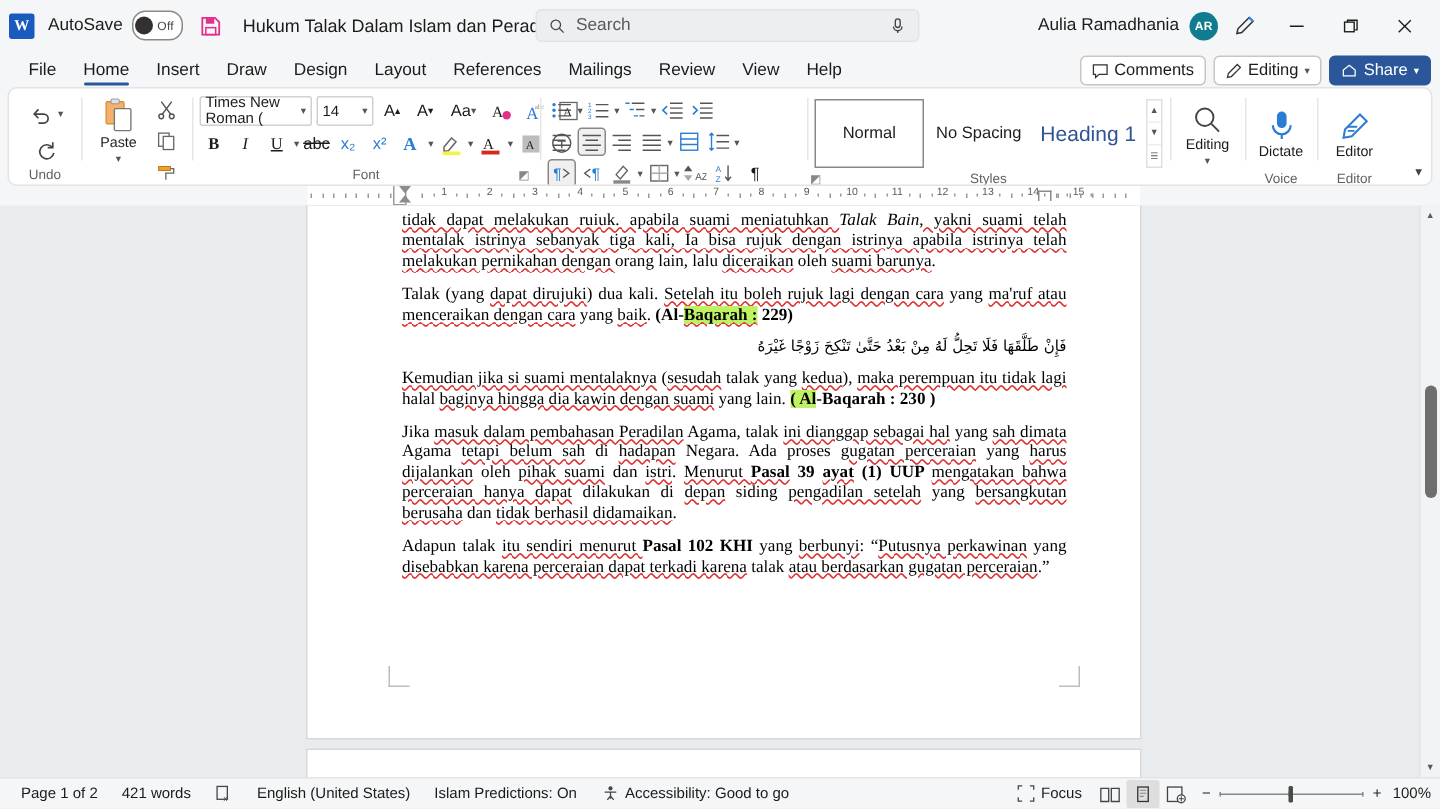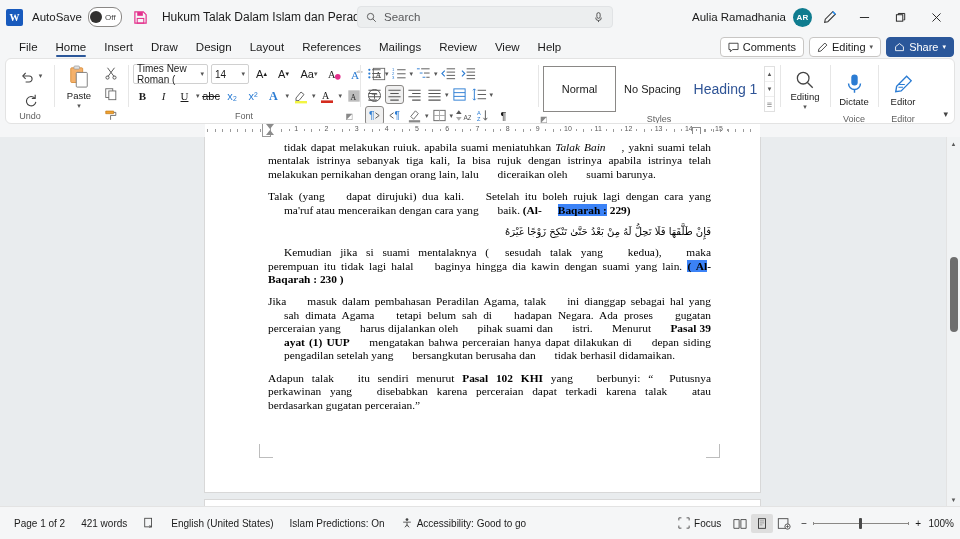--- a/index.html
+++ b/index.html
@@ -116,36 +116,36 @@
   .docarea{ flex:1;position:relative;background:#e9ecee;overflow:hidden; }
   .page{
     position:absolute;left:205px;width:555px;background:#fff;
     box-shadow:0 0 0 1px #d8d8d8;
   }
   .page1{ top:0;height:355px; }
   .page2{ top:363px;height:40px; }
   .pagebody{ position:absolute;left:63px;right:49px;top:4px;font-family:"Liberation Serif",serif;font-size:11.4px;color:#000;line-height:1.18; }
   .para{ text-align:justify;margin-bottom:9px; }
   .arabic{ text-align:right;direction:rtl;font-size:10px;color:#000;margin:6px 0 8px 0;font-family:"DejaVu Sans",sans-serif;}
-  .sq{ text-decoration-style:wavy; text-decoration-color:#e03131; text-decoration-thickness:.6px; text-underline-offset:1px;margin-left:16px;}
-  .hl{ background:#3b82f6; }
+  .sq{ text-decoration:underline; text-decoration-style:wavy; text-decoration-color:#e03131; text-decoration-thickness:.6px; text-underline-offset:1px;}
+  .hl{ background:#bef264; }
   .corner{ position:absolute;width:14px;height:14px; }
   .corner.tl{ border-left:1px solid #bdbdbd;border-top:1px solid #bdbdbd; }
   .corner.tr{ border-right:1px solid #bdbdbd;border-top:1px solid #bdbdbd; }
   .c-left{ left:54px; } .c-right{ right:40px; }
 
   
   .vscroll{ position:absolute;right:0;top:0;bottom:0;width:14px;background:#f1f3f4;border-left:1px solid #e3e3e3; }
   .vs-arrow{ height:13px;display:flex;align-items:center;justify-content:center;font-size:6px;color:#5a5a5a;cursor:pointer;}
   .vs-thumb{ position:absolute;left:3px;width:8px;border-radius:4px;background:#6e6e6e;cursor:pointer; }
 
   
   .status{
     flex:0 0 21px;height:21px;background:#f5f6f7;border-top:1px solid #e3e3e3;
-    display:flex;align-items:center;font-size:10px;color:#1b1b1b;padding:16px 6px;gap:0;
+    display:flex;align-items:center;font-size:10px;color:#1b1b1b;padding:4px 6px;gap:0;
   }
   .st{ padding:0 8px;height:21px;display:flex;align-items:center;gap:4px;cursor:pointer;white-space:nowrap;}
   .statusright{ margin-left:auto;display:flex;align-items:center;gap:0; }
   .viewbtn{ width:22px;height:19px;display:flex;align-items:center;justify-content:center;cursor:pointer;border-radius:2px;}
   .viewbtn.sel{ background:#dedede; }
   .zoomwrap{ display:flex;align-items:center;gap:6px;padding:0 6px; }
   .zsl{ width:96px;height:1px;background:#8a8886;position:relative; }
   .zsl .tick{ position:absolute;top:-1px;width:1px;height:3px;background:#8a8886; }
   .zsl .handle{ position:absolute;left:46px;top:-5px;width:3px;height:11px;background:#4a4a4a;border-radius:1px; }
   .zpct{ width:27px;text-align:right;font-size:10px;cursor:pointer; }

